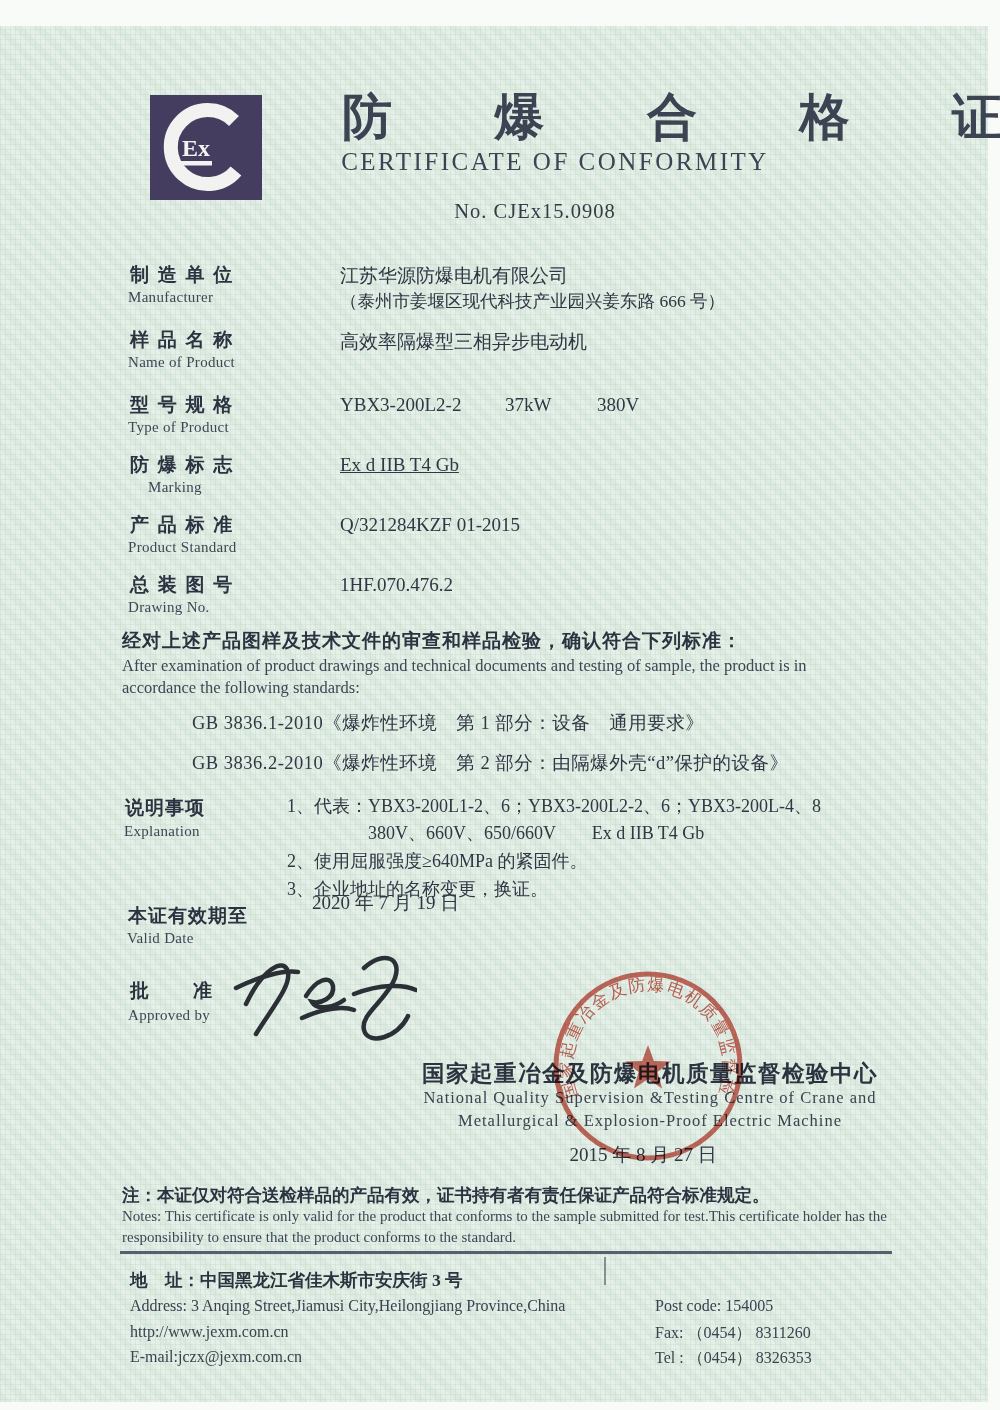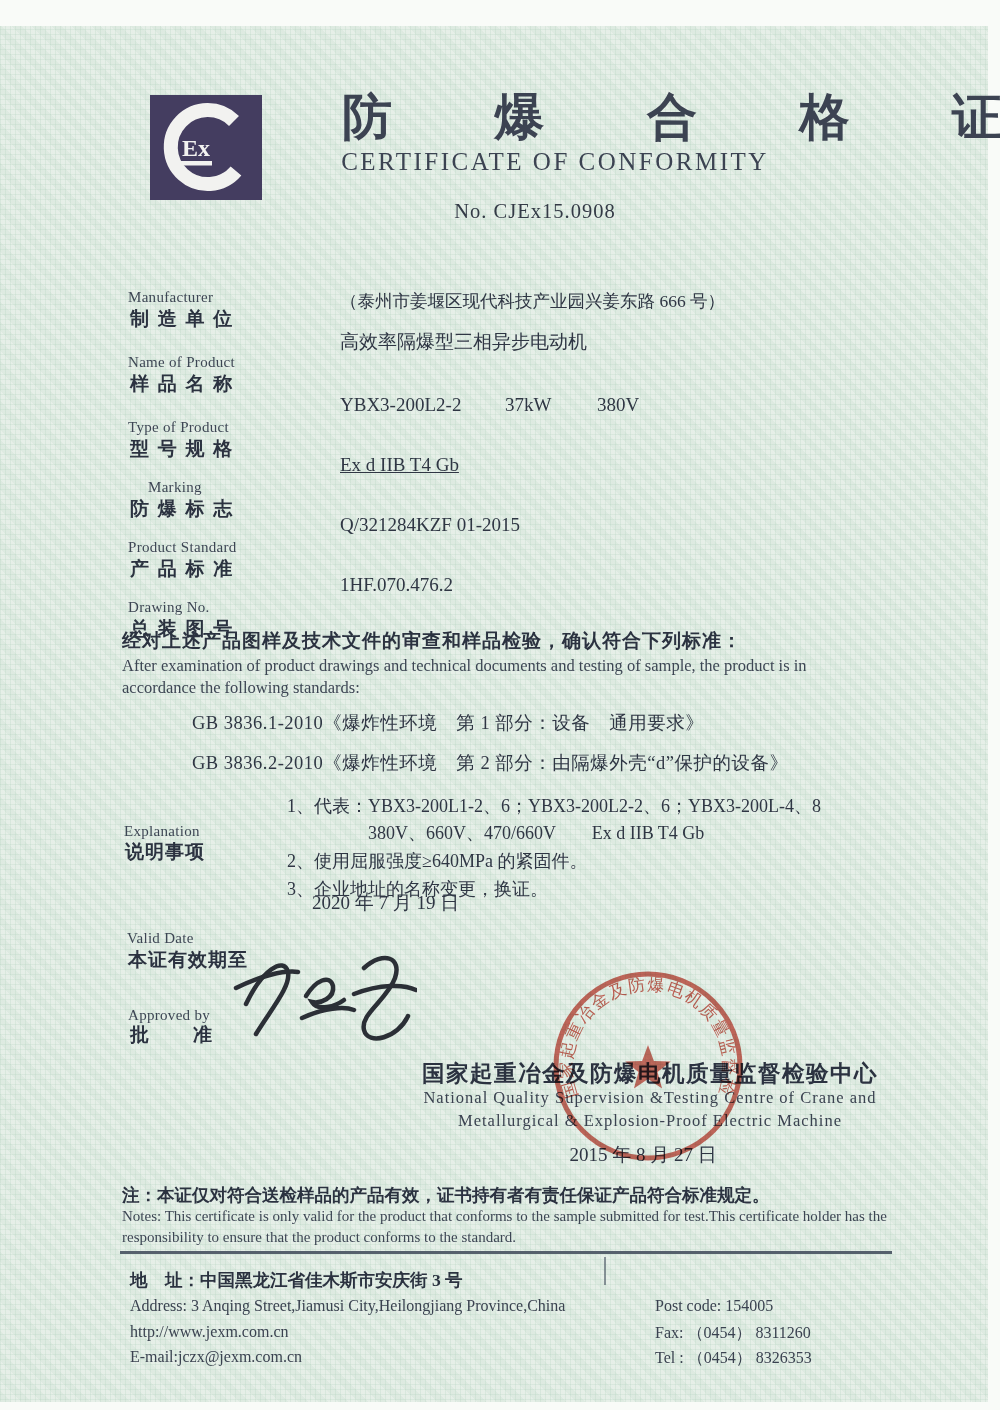--- a/index.html
+++ b/index.html
@@ -8,21 +8,21 @@
     background-color:#e3ede5;
     background-image:
       repeating-linear-gradient(90deg, rgba(167,204,181,.22) 0 1px, rgba(255,255,255,0) 1px 5px),
       repeating-linear-gradient(0deg, rgba(167,204,181,.20) 0 1px, rgba(255,255,255,0) 1px 5px),
       repeating-linear-gradient(45deg, rgba(255,255,255,.10) 0 7px, rgba(173,209,188,.10) 7px 14px);
     font-family:"Liberation Serif","DejaVu Serif",serif;
     color:#333a46;
   }
   .abs{position:absolute;}
   .edge{position:absolute;background:#f9fbf8;}
-  .zh-label{font-weight:700;color:#2b3240;font-size:19px;letter-spacing:2px;white-space:pre;margin-top:44px;}
+  .zh-label{font-weight:700;color:#2b3240;font-size:19px;letter-spacing:2px;white-space:pre;}
   .en-label{font-size:15px;color:#3d4654;letter-spacing:.3px;white-space:pre;}
   .value{font-size:19px;color:#2f3644;white-space:pre;}
   .title{font-size:50px;font-weight:700;color:#3c4352;letter-spacing:45px;white-space:pre;}
   .subtitle{font-size:25px;color:#3c4352;letter-spacing:2.5px;text-align:center;white-space:pre;}
   .certno{font-size:20.5px;color:#333a46;letter-spacing:1px;text-align:center;white-space:pre;}
   .para-zh{font-weight:700;font-size:19px;color:#2b3240;letter-spacing:1px;white-space:pre;}
   .para-en{font-size:16.5px;color:#3d4654;line-height:1.32;}
   .std{font-size:18.5px;color:#2f3644;letter-spacing:.5px;white-space:pre;}
   .expl-item{font-size:18px;color:#2f3644;white-space:pre;}
   .auth-zh{font-weight:700;font-size:22.5px;color:#2b3240;letter-spacing:1.5px;text-align:center;white-space:pre;}
@@ -52,20 +52,21 @@
       <text x="32" y="61" font-family="Liberation Serif, serif" font-size="24" font-weight="bold" fill="#f2f2f0">Ex</text>
     </svg>
   </div>
 
   <div class="abs title" style="left:342px;top:84px;">防 爆 合 格 证</div>
   <div class="abs subtitle" style="left:55px;top:148px;width:1000px;">CERTIFICATE OF CONFORMITY</div>
   <div class="abs certno" style="left:35px;top:200px;width:1000px;">No. CJEx15.0908</div>
 
   <div class="abs zh-label" style="left:130px;top:262px;">制 造 单 位</div>
   <div class="abs en-label" style="left:128px;top:289px;">Manufacturer</div>
+  <div class="abs value" style="left:340px;top:263px;">江苏华源防爆电机有限公司</div>
   <div class="abs value" style="left:340px;top:289px;font-size:17.5px;">（泰州市姜堰区现代科技产业园兴姜东路 666 号）</div>
 
   <div class="abs zh-label" style="left:130px;top:327px;">样 品 名 称</div>
   <div class="abs en-label" style="left:128px;top:354px;">Name of Product</div>
   <div class="abs value" style="left:340px;top:329px;">高效率隔爆型三相异步电动机</div>
 
   <div class="abs zh-label" style="left:130px;top:392px;">型 号 规 格</div>
   <div class="abs en-label" style="left:128px;top:419px;">Type of Product</div>
   <div class="abs value" style="left:340px;top:394px;">YBX3-200L2-2</div>
   <div class="abs value" style="left:505px;top:394px;">37kW</div>
@@ -85,21 +86,21 @@
 
   <div class="abs para-en" style="left:122px;top:655px;width:742px;">After examination of product drawings and technical documents and testing of sample, the product is in accordance the following standards:</div>
   <div class="abs para-zh" style="left:122px;top:628px;">经对上述产品图样及技术文件的审查和样品检验，确认符合下列标准：</div>
 
   <div class="abs std" style="left:192px;top:710px;">GB 3836.1-2010《爆炸性环境　第 1 部分：设备　通用要求》</div>
   <div class="abs std" style="left:192px;top:750px;">GB 3836.2-2010《爆炸性环境　第 2 部分：由隔爆外壳“d”保护的设备》</div>
 
   <div class="abs zh-label" style="left:125px;top:795px;font-size:19px;letter-spacing:1px;">说明事项</div>
   <div class="abs en-label" style="left:124px;top:823px;">Explanation</div>
   <div class="abs expl-item" style="left:287px;top:794px;">1、代表：YBX3-200L1-2、6；YBX3-200L2-2、6；YBX3-200L-4、8</div>
-  <div class="abs expl-item" style="left:368px;top:821px;">380V、660V、470/660V　　Ex d IIB T4 Gb</div>
+  <div class="abs expl-item" style="left:368px;top:821px;">380V、660V、650/660V　　Ex d IIB T4 Gb</div>
   <div class="abs expl-item" style="left:287px;top:849px;">2、使用屈服强度≥640MPa 的紧固件。</div>
   <div class="abs expl-item" style="left:287px;top:877px;">3、企业地址的名称变更，换证。</div>
 
   <div class="abs zh-label" style="left:128px;top:903px;letter-spacing:1px;">本证有效期至</div>
   <div class="abs en-label" style="left:127px;top:930px;">Valid Date</div>
   <div class="abs value" style="left:287px;top:890px;margin-left:25px;">2020 年 7 月 19 日</div>
 
   <div class="abs zh-label" style="left:130px;top:978px;">批　　准</div>
   <div class="abs en-label" style="left:128px;top:1007px;">Approved by</div>
   <div class="abs" style="left:232px;top:942px;width:185px;height:115px;">

